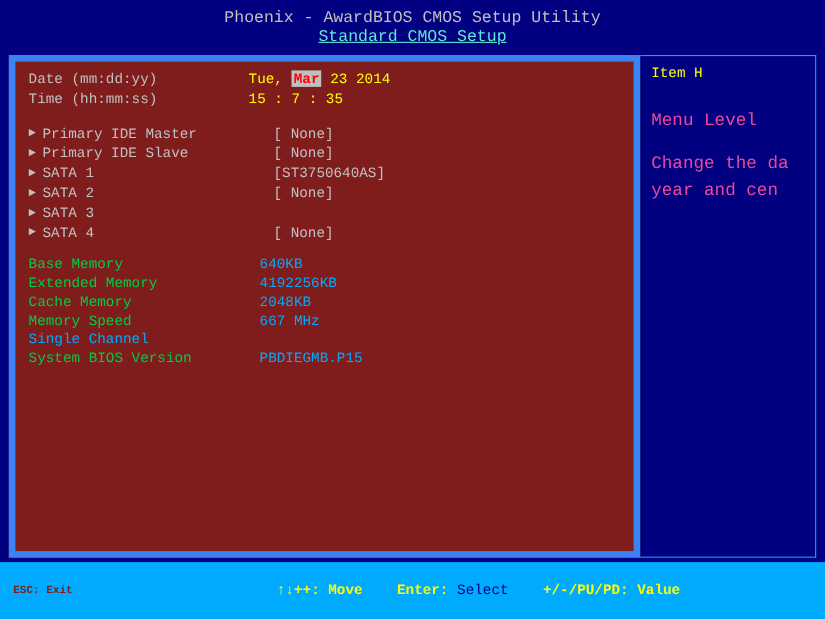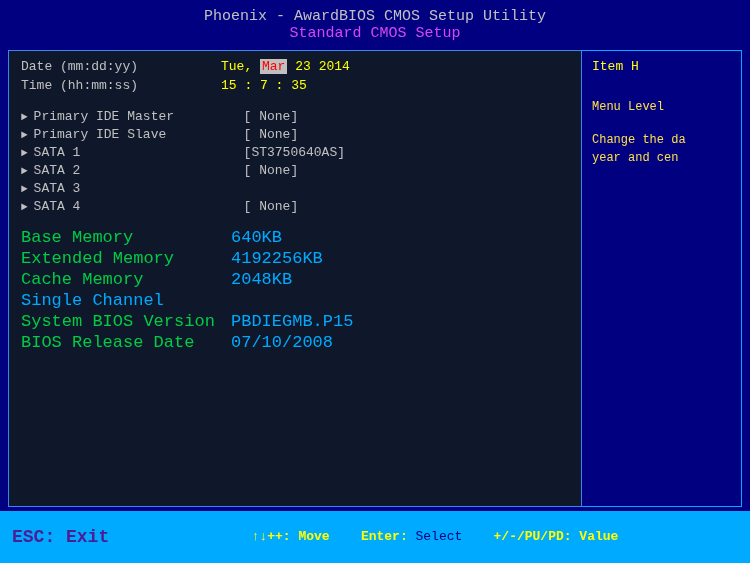--- a/index.html
+++ b/index.html
@@ -25,35 +25,36 @@
       background: #000080;
       text-align: center;
       padding: 8px 0 4px 0;
       color: #c0c0c0;
       font-size: 15px;
     }
     .header .title1 {
       color: #c0c0c0;
     }
     .header .title2 {
-      color: #d946ef;
+      color: #5eead4;
+      text-decoration: underline;
     }
 
     
     .main-content {
       display: flex;
       flex: 1;
       margin: 4px 8px;
     }
 
     
     .left-panel {
       flex: 1;
-      background: #0f172a;
-      border: 1px solid #3b82f6;
+      background: #7f1d1d;
+      border: 6px solid #3b82f6;
       padding: 8px 12px;
       color: #c0c0c0;
       font-size: 13px;
       position: relative;
     }
 
     .date-time-section {
       margin-bottom: 16px;
     }
 
@@ -71,20 +72,21 @@
 
     .dt-value {
       color: #ffff00;
       font-size: 13px;
     }
 
     .dt-value .highlight {
       color: #ff0000;
       background: #c0c0c0;
       padding: 0 2px;
+      font-weight: bold;
     }
 
     
     .menu-section {
       margin-bottom: 14px;
     }
 
     .menu-item {
       display: flex;
       align-items: center;
@@ -109,21 +111,21 @@
     }
 
     
     .sysinfo-section {
       margin-top: 4px;
     }
 
     .sysinfo-row {
       display: flex;
       margin-bottom: 2px;
-      font-size: 17px;
+      font-size: 13px;
     }
 
     .sysinfo-label {
       color: #00cc44;
       width: 210px;
     }
 
     .sysinfo-value {
       color: #00aaff;
     }
@@ -140,41 +142,41 @@
     }
 
     .right-panel .panel-title {
       color: #ffff00;
       background: #000080;
       margin-bottom: 24px;
       font-size: 13px;
     }
 
     .right-panel .panel-text {
-      color: #fde047;
-      font-size: 12px;
+      color: #ec4899;
+      font-size: 16px;
       line-height: 1.5;
     }
 
     
     .footer {
       background: #00aaff;
       height: 52px;
       display: flex;
       align-items: center;
       padding: 0 12px;
       color: #000080;
       font-size: 13px;
     }
 
     .footer-left {
       flex: 0 0 120px;
-      color: #4c1d95;
+      color: #7f1d1d;
       font-weight: bold;
-      font-size: 18px;
+      font-size: 10px;
     }
 
     .footer-center {
       flex: 1;
       text-align: center;
       line-height: 1.6;
     }
 
     .footer-center .row1 {
       display: block;
@@ -258,29 +260,29 @@
         </div>
         <div class="sysinfo-row">
           <span class="sysinfo-label">Extended Memory</span>
           <span class="sysinfo-value">4192256KB</span>
         </div>
         <div class="sysinfo-row">
           <span class="sysinfo-label">Cache Memory</span>
           <span class="sysinfo-value">2048KB</span>
         </div>
         <div class="sysinfo-row">
+          <span class="sysinfo-label">Memory Speed</span>
+          <span class="sysinfo-value">667 MHz</span>
+        </div>
+        <div class="sysinfo-row">
           <span class="sysinfo-value">Single Channel</span>
         </div>
         <div class="sysinfo-row">
           <span class="sysinfo-label">System BIOS Version</span>
           <span class="sysinfo-value">PBDIEGMB.P15</span>
-        </div>
-        <div class="sysinfo-row">
-          <span class="sysinfo-label">BIOS Release Date</span>
-          <span class="sysinfo-value">07/10/2008</span>
         </div>
       </div>
 
     </div>
 
     <div class="right-panel">
       <div class="panel-title">Item H</div>
       <div class="panel-text">
         <span>Menu Level</span>
       </div>

